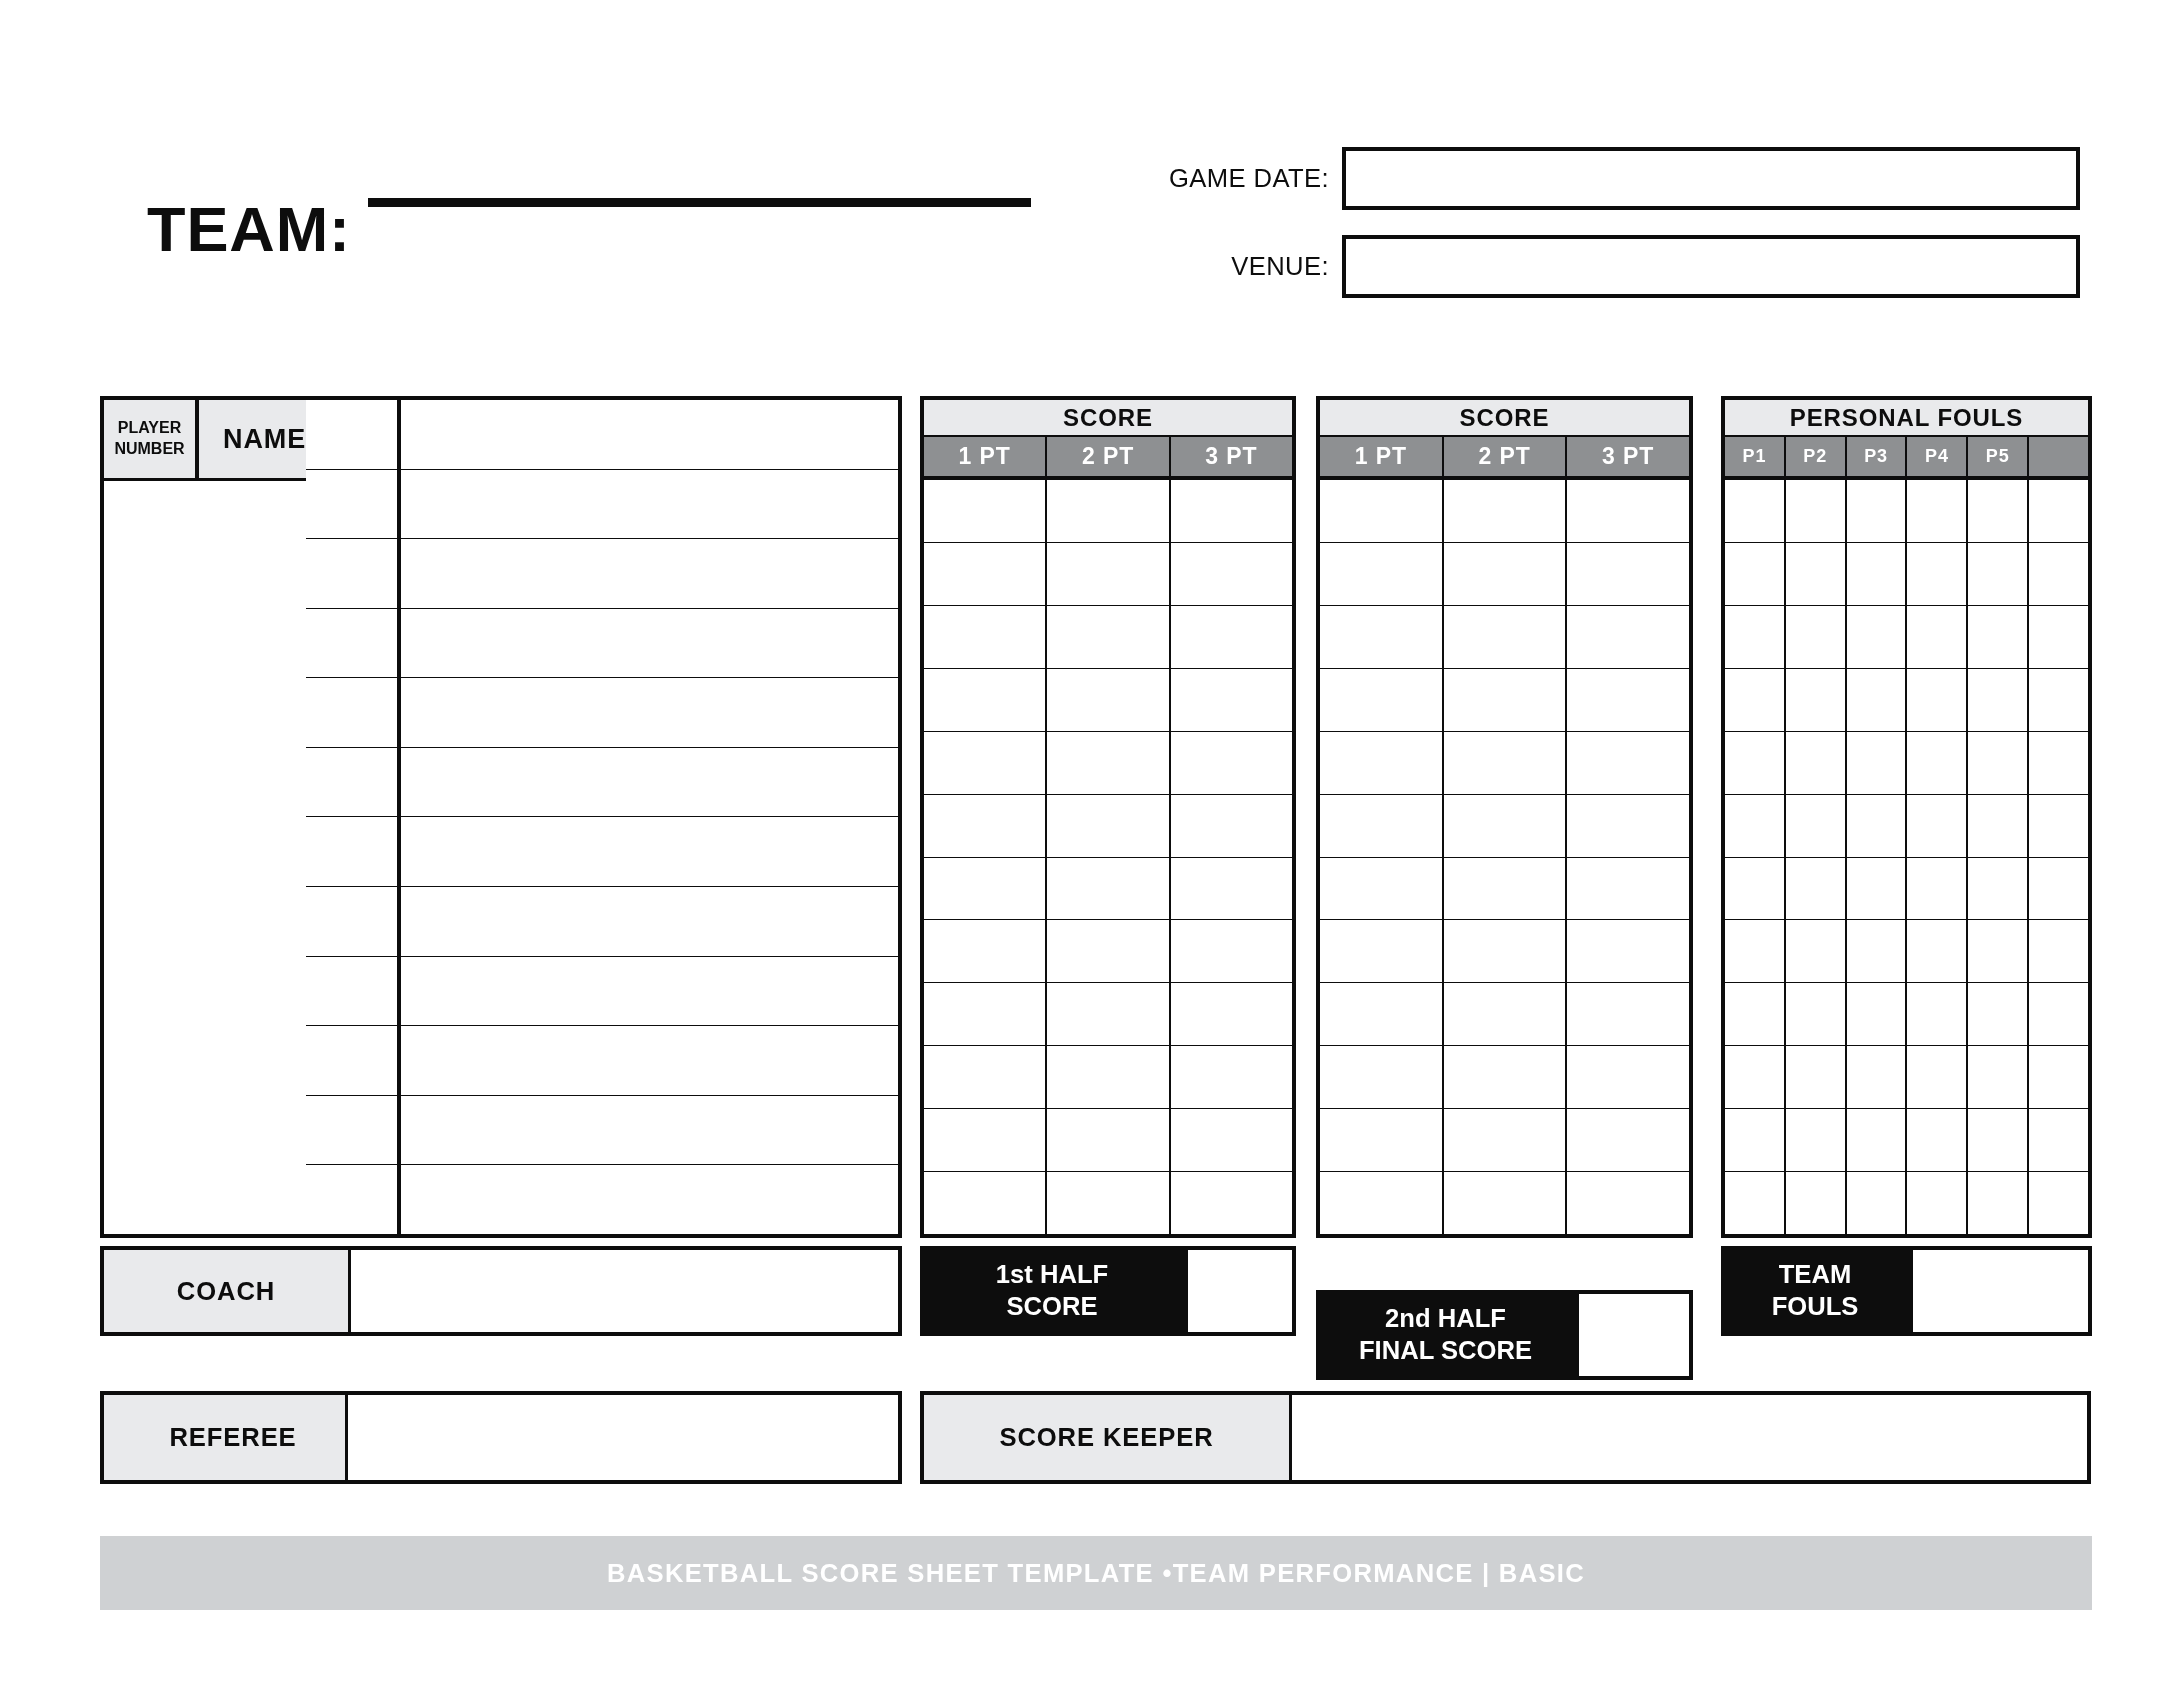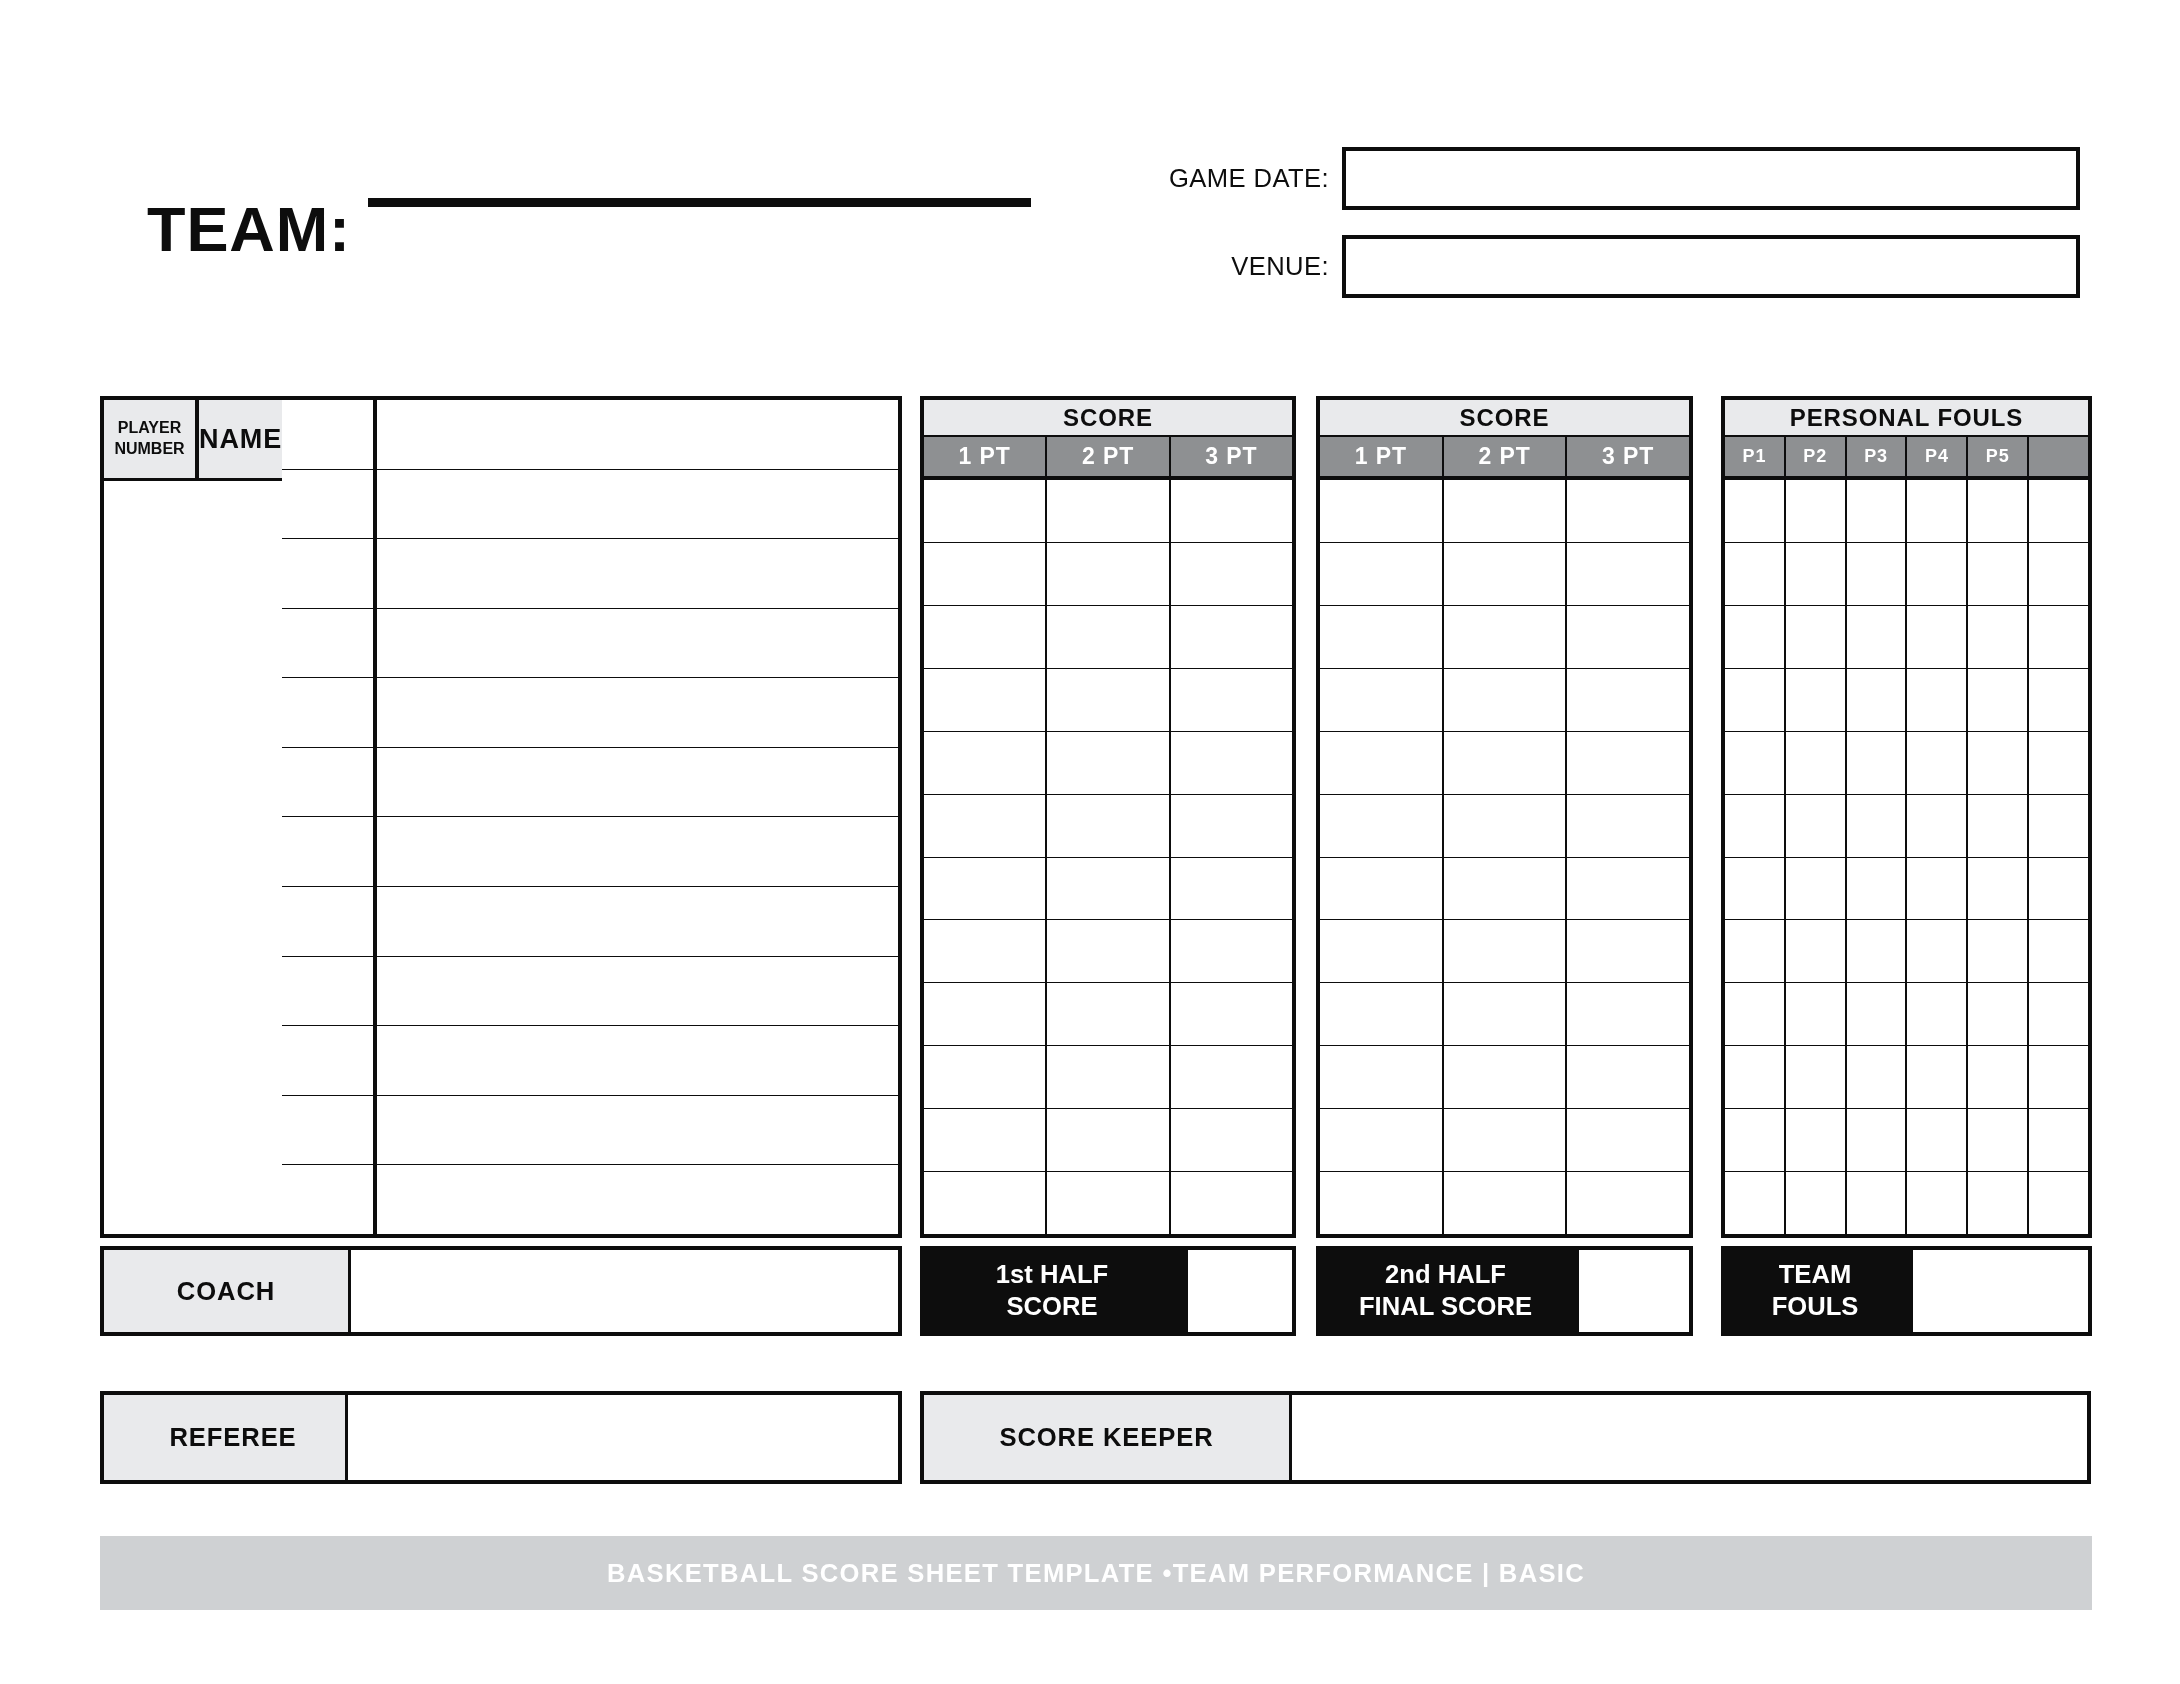--- a/index.html
+++ b/index.html
@@ -25,21 +25,21 @@
   #game-date-label{left:1005px;top:147px;width:324px;height:63px;}
   #venue-label{left:1005px;top:235px;width:324px;height:63px;}
   .hdr-input{border:4.3px solid var(--ink);background:#fff;}
   #game-date-input{left:1342px;top:147px;width:738px;height:63px;}
   #venue-input{left:1342px;top:235px;width:738px;height:63px;}
 
   
   .roster{left:100px;top:396px;width:802px;height:842px;border:4.3px solid var(--ink);display:flex;flex-direction:row;background:#fff;}
   .roster-header{height:81px;background:var(--light);display:flex;border-bottom:3.4px solid var(--ink);}
   .num-h{width:95px;border-right:4.3px solid var(--ink);font-size:16px;font-weight:700;text-align:center;line-height:1.3;display:flex;align-items:center;justify-content:center;padding:0 5.1px;}
-  .name-h{flex:1;font-size:27px;font-weight:800;letter-spacing:0.9px;display:flex;align-items:center;justify-content:center;}
+  .name-h{flex:1;font-size:27px;font-weight:800;letter-spacing:0.9px;display:flex;align-items:center;justify-content:center;padding-left:24px;}
   #roster-body{flex:1;display:flex;flex-direction:column;}
   .r-row{flex:1;display:flex;border-bottom:1.7px solid var(--ink);}
   .r-row:last-child{border-bottom:none;}
   .r-num{width:95px;border-right:4.3px solid var(--ink);}
   .r-name{flex:1;}
 
   
   .grid{border:4.3px solid var(--ink);display:flex;flex-direction:column;background:#fff;}
   #grid-0{left:920px;top:396px;width:376px;height:842px;}
   #grid-1{left:1316px;top:396px;width:377px;height:842px;}
@@ -65,21 +65,21 @@
   #referee-box .lb-label{width:244px;padding-left:17px;}
   #scorekeeper-box{left:920px;top:1391px;width:1171px;height:93px;}
   #scorekeeper-box .lb-label{width:368px;}
 
   
   .sum-box{background:var(--ink);display:flex;}
   .sum-label{flex:1;color:#fff;font-size:25.6px;font-weight:800;line-height:1.25;text-align:center;white-space:pre-line;display:flex;align-items:center;justify-content:center;}
   .sum-white{background:#fff;border:4.3px solid var(--ink);}
   #sum-1{left:920px;top:1246px;width:376px;height:90px;text-decoration:underline;}
   #sum-1 .sum-white{width:112px;}
-  #sum-2{left:1316px;top:1246px;width:377px;height:90px;}
+  #sum-2{left:1316px;top:1290px;width:377px;height:90px;}
   #sum-2 .sum-white{width:118px;}
   #sum-3{left:1721px;top:1246px;width:371px;height:90px;}
   #sum-3 .sum-white{width:183px;}
 
   
   .footer-bar{left:100px;top:1536px;width:1992px;height:74px;background:var(--footerbar);color:#fff;font-size:25.6px;font-weight:700;letter-spacing:1.3px;display:flex;align-items:center;justify-content:center;}
 </style>
 </head>
 <body>
 

